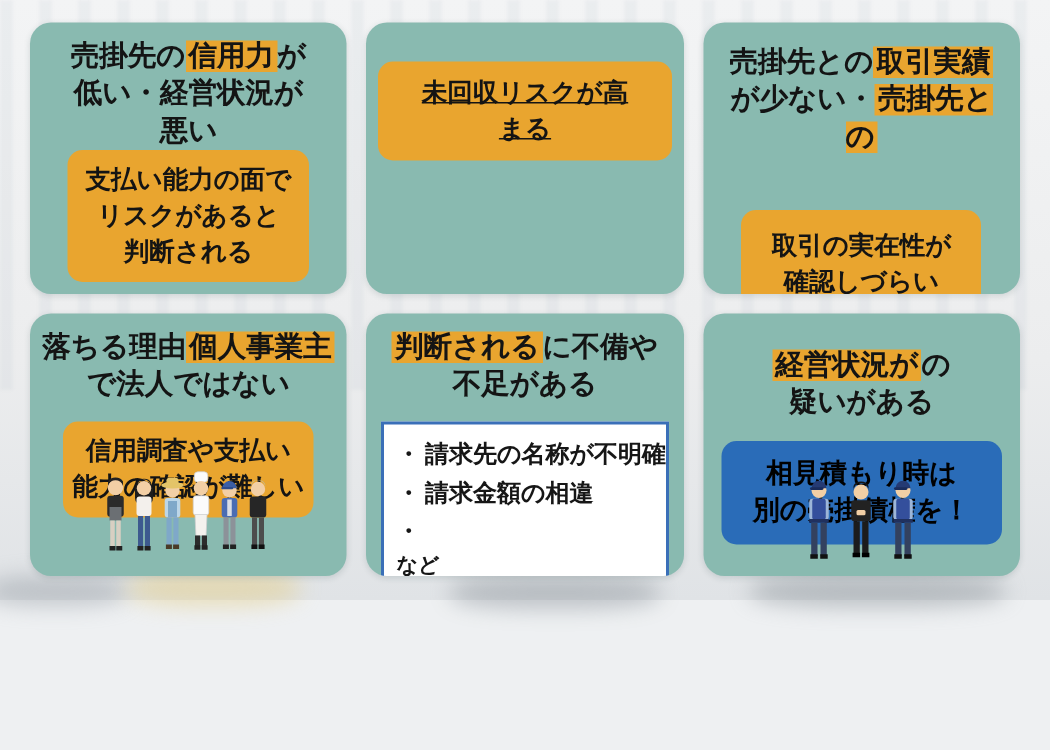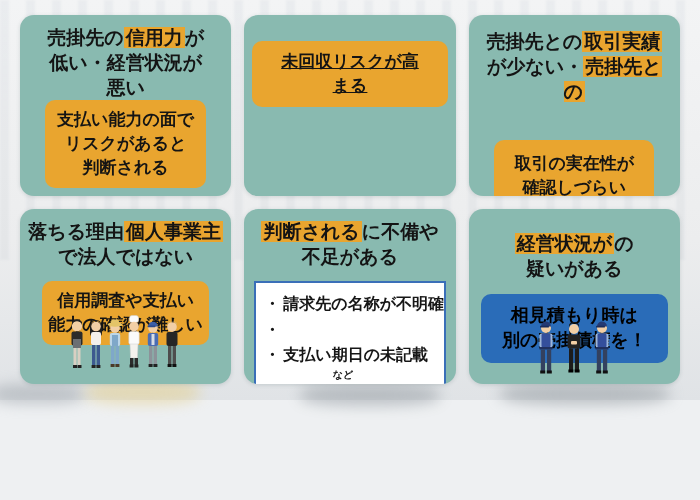--- a/index.html
+++ b/index.html
@@ -55,21 +55,21 @@
 
   .c1 .obox { margin-top:0; }
   .c2 .obox { margin-top:16px; padding:9px 28px;text-decoration:underline; }
   .c3 .ctitle { margin-top:4px;font-family:Liberation Serif, serif; }
   .c3 .obox { margin-top:36px; padding:12px 20px; }
   .c4 .obox { margin-top:12px; padding:8px 6px; }
   .c5 .lbox { margin:12px auto 0; background:#ffffff; border:2px solid #3a6fb8;
     width:calc(100% - 4px); text-align:left; padding:8px 6px 3px 8px;
     font-size:16px; font-weight:600; color:#161616; }
   .c5 .lrow { display:flex; gap:3px; line-height:1.6; white-space:nowrap; }
-  .c5 .etc { text-align:center; font-size:10px; padding:0 16px 2px 0; }
+  .c5 .etc { text-align:left; font-size:14px; padding:0 16px 2px 0; }
   .c6 .ctitle { margin-top:12px; }
   .c6 .bbox { margin:13px auto 0; background:#2a6cb8; border-radius:10px;
     width:calc(100% - 8px); padding:9px 6px; font-size:18px; font-weight:800;
     color:#000000; line-height:1.4; white-space:pre-line; }
 
   .figures { position:absolute; bottom:1px; left:50%; transform:translateX(-50%); z-index:3; }
 </style>
 </head>
 <body>
 
@@ -187,24 +187,24 @@
       <article class="card c5">
         <h2 class="ctitle"><mark>判断される</mark><span>に不備や
 不足がある</span></h2>
         <div class="lbox">
           <div class="lrow">
               <span>・</span>
               <span>請求先の名称が不明確</span>
             </div>
           <div class="lrow">
               <span>・</span>
+              <span>請求金額の相違</span>
             </div>
           <div class="lrow">
               <span>・</span>
-              <span>支払い期日の未記載</span>
             </div>
           <div class="etc">など</div>
         </div>
       </article>
 
       <article class="card c6">
         <h2 class="ctitle"><mark>経営状況が</mark><span>の
 疑いがある</span></h2>
         <div class="bbox">相見積もり時は
 別の売掛債権を！</div>

